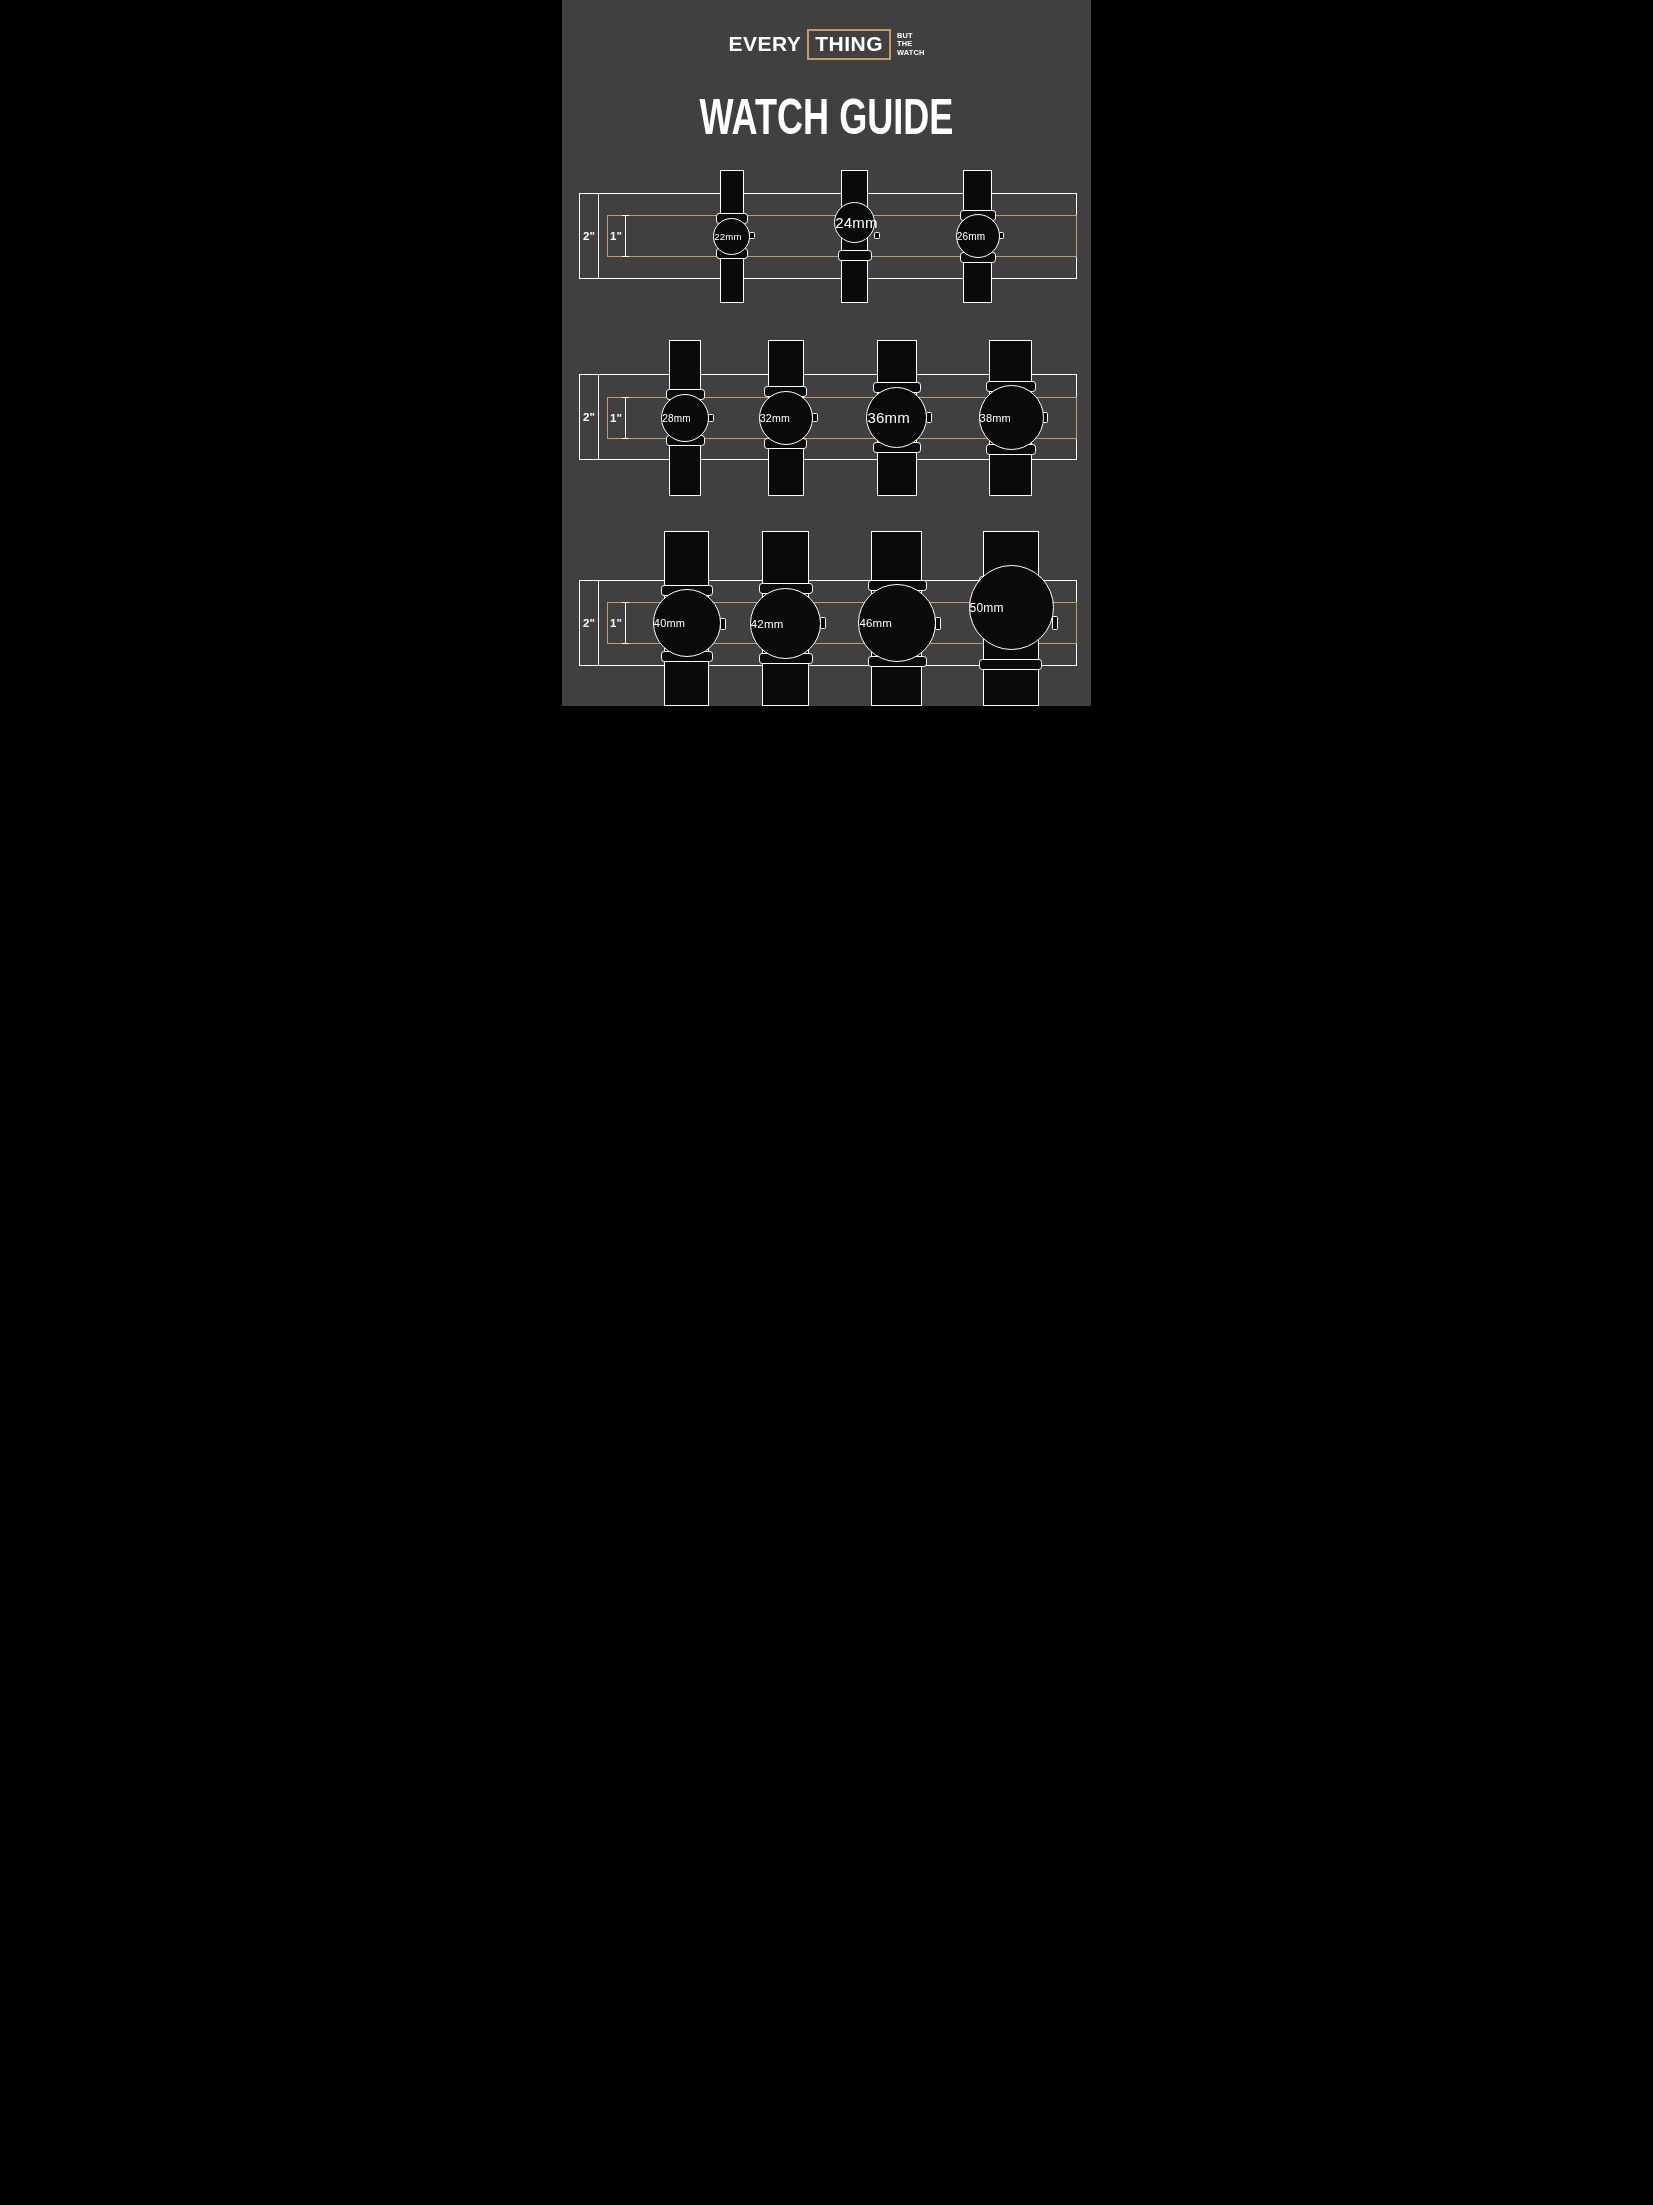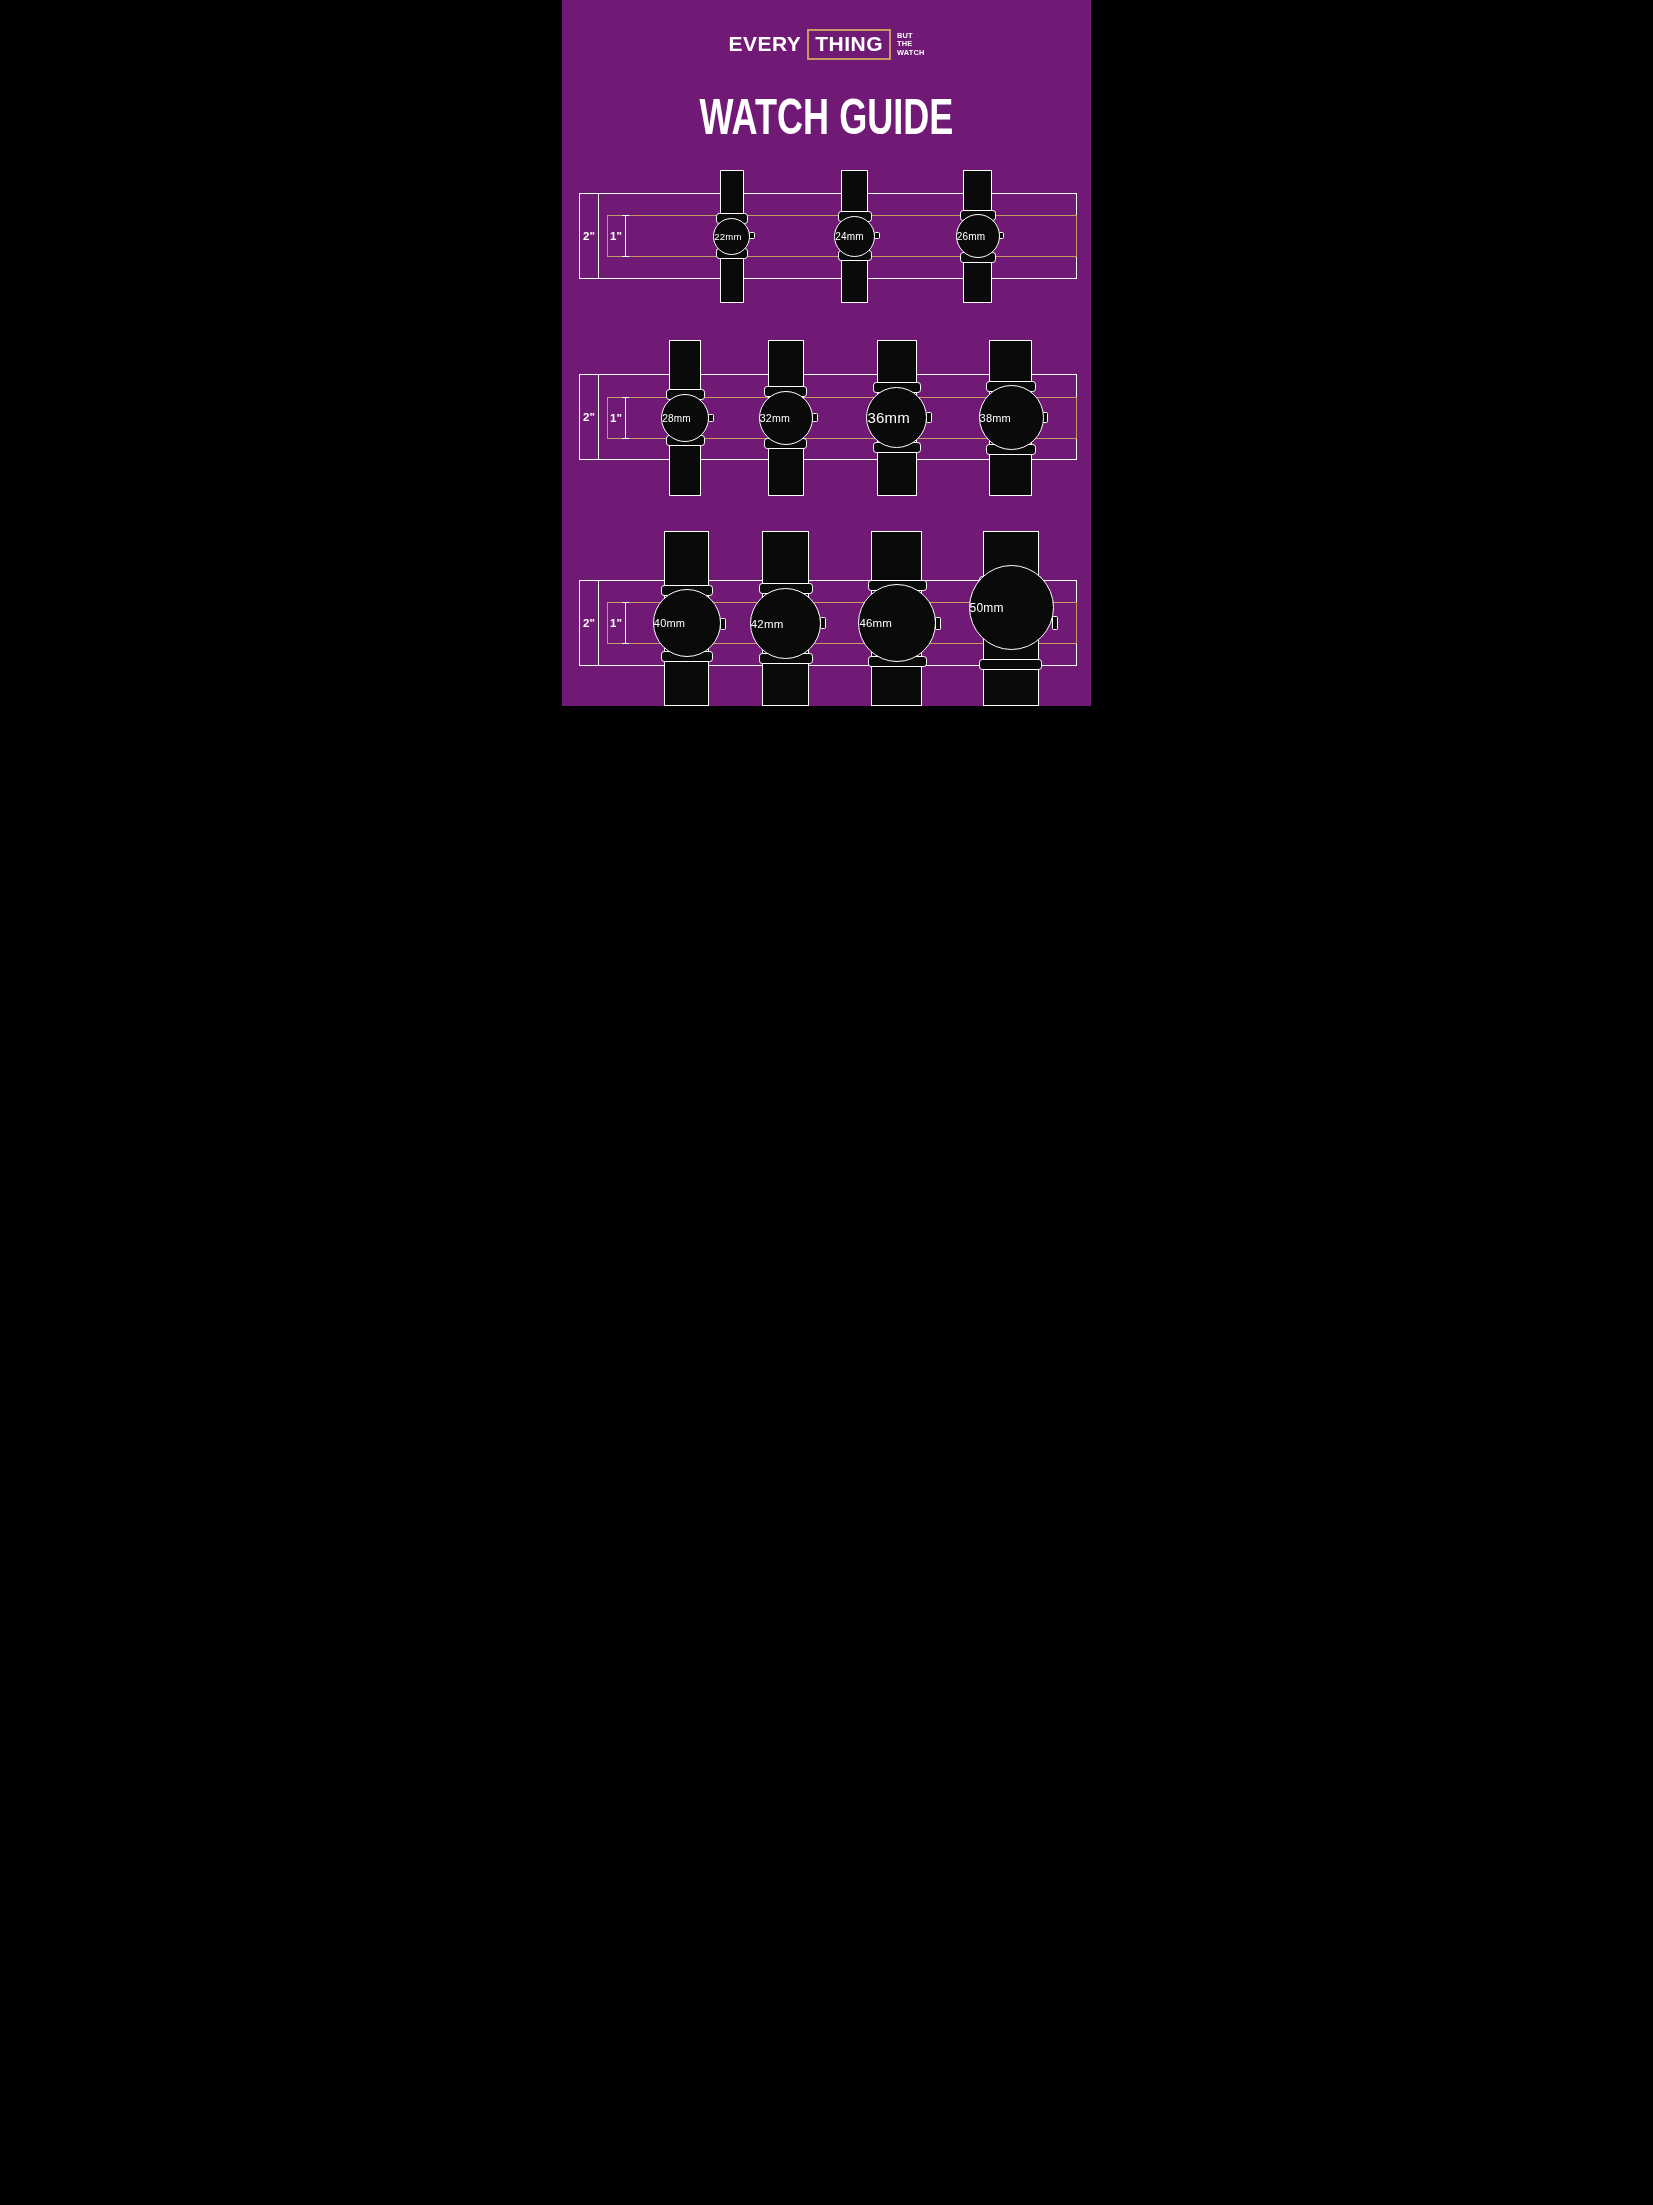--- a/index.html
+++ b/index.html
@@ -47,21 +47,21 @@
   
   .strap{position:absolute;top:0;bottom:0;background:#0a0a0a;border:1.8px solid #fff;z-index:4;}
   .lug{position:absolute;background:#0a0a0a;border:1.8px solid #fff;border-radius:3.2px;z-index:5;}
   .crown{position:absolute;background:#0a0a0a;border:1.8px solid #fff;border-radius:1.4px;z-index:5;}
   .case{position:absolute;background:#0a0a0a;border:1.8px solid #fff;border-radius:50%;z-index:6;display:flex;align-items:center;justify-content:flex-start;}
   .case-label{color:#fff;font-weight:400;letter-spacing:0.2px;}
 </style>
 </head>
 <body>
 
-<div id="page" style="--tan: #C69A62; background: #701a75;">
+<div id="page" style="--tan: #C69A62; background: #404040;">
 
   <header class="header">
     <span class="logo-every">EVERY</span>
     <span class="logo-thing">THING</span>
     <span class="logo-small">
       <span>BUT</span>
       <span>THE</span>
       <span>WATCH</span>
     </span>
   </header>
@@ -83,21 +83,21 @@
       <div class="lug" style="left: calc(32.1% - 16px); width: 32px; height: 11px; top: 43px;"></div>
       <div class="lug" style="left: calc(32.1% - 16px); width: 32px; height: 11px; top: 78px;"></div>
       <div class="crown" style="left: calc(32.1% + 17px); width: 6px; height: 7.4px; top: 62px;"></div>
       <div class="case" style="left: calc(32.1% - 18.6px); width: 37px; height: 37px; top: 48px; font-size: 9.6px;">
         <span class="case-label">22mm</span>
       </div>
       <div class="strap" style="left: calc(55.3% - 13.6px); width: 27px;"></div>
       <div class="lug" style="left: calc(55.3% - 17px); width: 34px; height: 11px; top: 41px;"></div>
       <div class="lug" style="left: calc(55.3% - 17px); width: 34px; height: 11px; top: 80px;"></div>
       <div class="crown" style="left: calc(55.3% + 19px); width: 6px; height: 7.4px; top: 62px;"></div>
-      <div class="case" style="left: calc(55.3% - 20.4px); width: 41px; height: 41px; top: 46px; font-size: 10px;">
+      <div class="case" style="left: calc(55.3% - 20.4px); width: 41px; height: 41px; top: 32px; font-size: 15px;">
         <span class="case-label">24mm</span>
       </div>
       <div class="strap" style="left: calc(78.6% - 14.5px); width: 29px;"></div>
       <div class="lug" style="left: calc(78.6% - 18px); width: 36px; height: 11px; top: 40px;"></div>
       <div class="lug" style="left: calc(78.6% - 18px); width: 36px; height: 11px; top: 82px;"></div>
       <div class="crown" style="left: calc(78.6% + 20.7px); width: 6px; height: 7.4px; top: 62px;"></div>
       <div class="case" style="left: calc(78.6% - 22px); width: 44px; height: 44px; top: 44px; font-size: 10px;">
         <span class="case-label">26mm</span>
       </div>
     </section>

